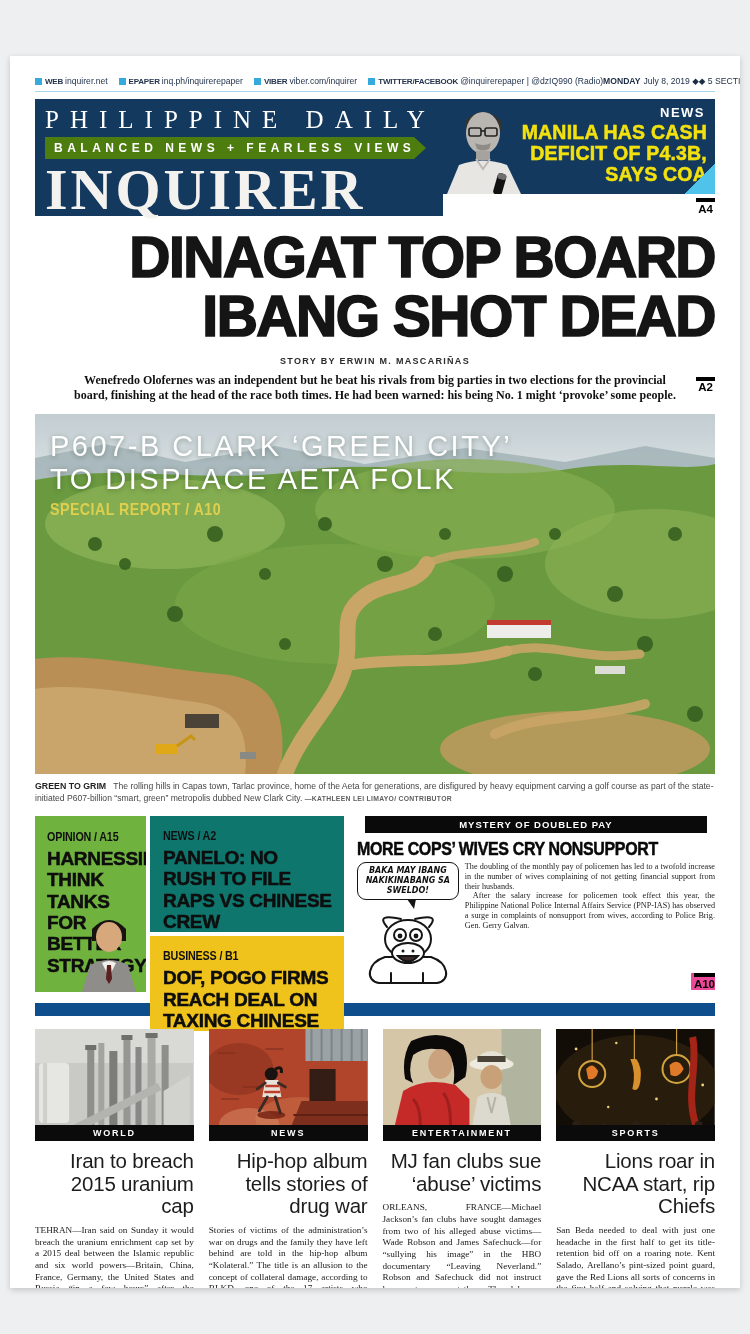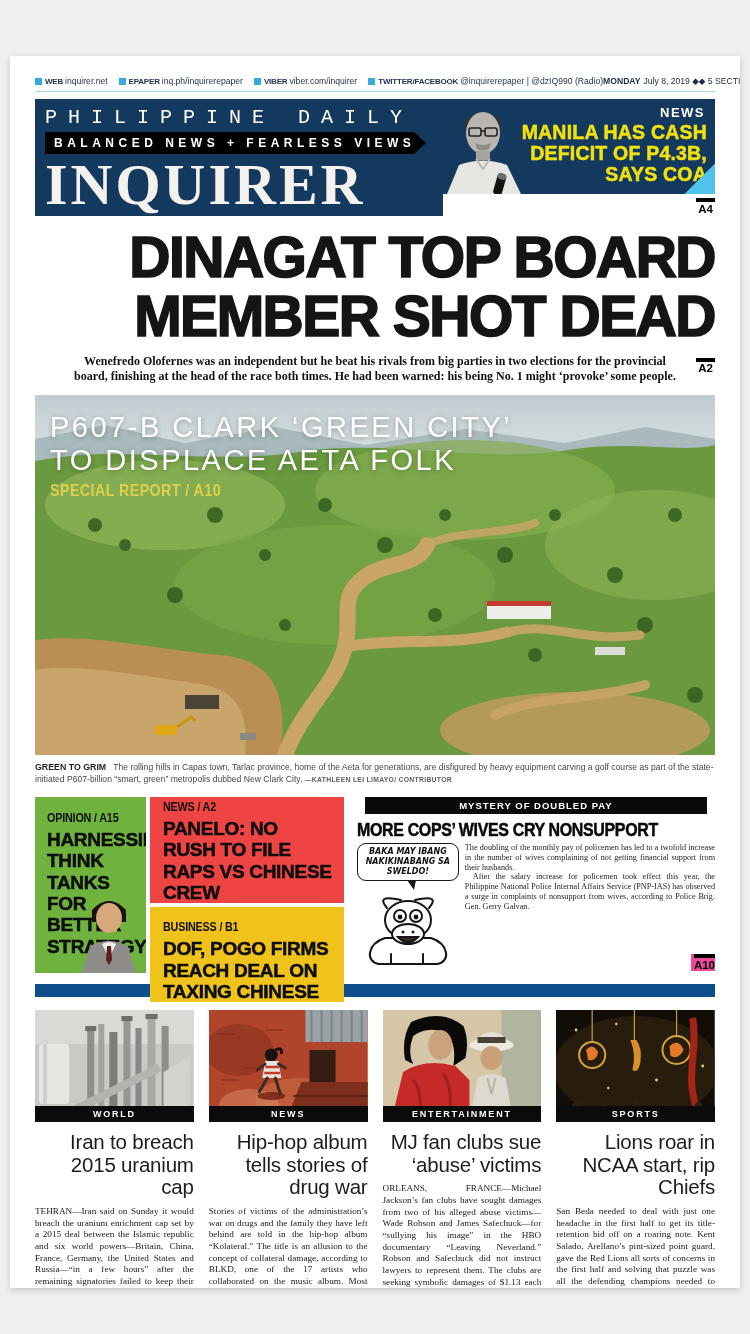--- a/index.html
+++ b/index.html
@@ -13,22 +13,22 @@
   .tb-left{display:flex;gap:11px}
   .tb-item{white-space:nowrap}
   .tb-ico{display:inline-block;width:7px;height:7px;background:#36a9dd;margin-right:3px;vertical-align:-1px}
   .tb-item b{font-size:8px;letter-spacing:-.2px;margin-right:2px}
   .tb-right{white-space:nowrap;color:#1c2c44}
   .tb-right b{margin-right:3px}
 
   
   .masthead{position:relative;display:flex;height:117px;margin-top:7px}
   .mh-left{width:408px;height:117px;background:#14395f;box-sizing:border-box;padding:7px 0 0 10px}
-  .mh-top{color:#fff;font-family:Liberation Mono, monospace;font-size:20px;letter-spacing:11px;white-space:nowrap}
-  .mh-ribbon{width:372px;margin-top:3px;background:#000000;color:#fff;font-weight:bold;font-size:12px;
+  .mh-top{color:#fff;font-family:Liberation Serif, serif;font-size:25px;letter-spacing:11px;white-space:nowrap}
+  .mh-ribbon{width:372px;margin-top:3px;background:#4d7c0f;color:#fff;font-weight:bold;font-size:12px;
              letter-spacing:4.5px;padding:4px 0 4px 9px;white-space:nowrap;
              clip-path:polygon(0 0,calc(100% - 12px) 0,100% 50%,calc(100% - 12px) 100%,0 100%)}
   .mh-main{color:#f4f2ee;font-family:"Liberation Serif",serif;font-weight:bold;font-size:58px;line-height:1;
            letter-spacing:3px;margin-top:2px;white-space:nowrap}
   .mh-right{width:272px;height:95px;background:#14395f;position:relative}
   .mh-kicker{position:absolute;top:6px;right:10px;color:#fff;font-weight:bold;font-size:13px;letter-spacing:1.5px}
   .mh-promo{position:absolute;top:23px;right:8px;width:186px;text-align:right;color:#f2e10e;
             font-weight:bold;font-size:19.5px;line-height:1.07;letter-spacing:.2px;-webkit-text-stroke-width:.5px}
   .mh-photo{position:absolute;left:-14px;bottom:0;width:110px;height:95px}
   .fold{position:absolute;right:0;bottom:0;width:30px;height:30px;
@@ -61,21 +61,21 @@
 
   
   .promorow{display:flex;gap:4px;margin-top:12px;height:176px}
   .promo-kicker{display:inline-block;font-weight:bold;font-size:12.5px;letter-spacing:-.2px;color:#101010;
                 transform:scaleX(.86);transform-origin:left;white-space:nowrap}
   .promo-head{font-weight:bold;font-size:19px;line-height:1.12;color:#0e0e0e;letter-spacing:-.3px;
               -webkit-text-stroke-width:.5px;margin-top:3px}
   .p-green{width:157px;background:#6fb23e;position:relative;box-sizing:border-box;padding:11px 8px 16px 12px;overflow:hidden}
   .op-photo{position:absolute;right:2px;bottom:0;width:70px;height:85px}
   .promo-mid{width:292px;display:flex;flex-direction:column;gap:4px}
-  .p-blue{background:#ef4444;flex:1;box-sizing:border-box;padding:0 10px 0 13px}
+  .p-blue{background:#0f766e;flex:1;box-sizing:border-box;padding:10px 10px 0 13px}
   .p-gold{background:#efc31b;flex:1;box-sizing:border-box;padding:10px 10px 0 13px}
 
   
   .doubled{flex:1;padding-left:9px;box-sizing:border-box}
   .dp-kicker{background:#0a0a0a;color:#fff;font-weight:bold;font-size:9.5px;letter-spacing:1px;text-align:center;
              padding:3px 0;margin:0 8px}
   .dp-head{margin:6px 0 4px;font-weight:bold;font-size:19px;line-height:1;letter-spacing:-.4px;color:#090909;
            -webkit-text-stroke-width:.5px;transform:scaleX(.84);transform-origin:left;white-space:nowrap}
   .dp-body{display:flex;gap:6px}
   .dp-cartoon{width:102px;flex:none}
@@ -143,21 +143,22 @@
           </g>
         </svg>
         <div class="mh-kicker">NEWS</div>
         <div class="mh-promo">MANILA HAS CASH DEFICIT OF P4.3B, SAYS COA</div>
         <div class="fold"></div>
       </div>
       <span class="pref mh-ref">A4</span>
     </div>
 
     <section class="lead">
-      <h1><span>DINAGAT TOP BOARD</span><br><span>MEMBER SHOT DEAD</span></h1>
+      <h1><span>DINAGAT TOP BOARD</span><br><span>IBANG SHOT DEAD</span></h1>
+      <div class="byline">STORY BY ERWIN M. MASCARIÑAS</div>
       <div class="deckwrap">
         <p class="deck">Wenefredo Olofernes was an independent but he beat his rivals from big parties in two elections for the provincial board, finishing at the head of the race both times. He had been warned: his being No. 1 might ‘provoke’ some people.</p>
         <span class="pref deck-ref">A2</span>
       </div>
     </section>
 
     <figure class="mainphoto" style="margin:11px 0 0">
       <svg width="680" height="360" viewBox="0 0 680 360" preserveAspectRatio="none">
         <defs>
           <linearGradient id="sg" x1="0" y1="0" x2="0" y2="1">

